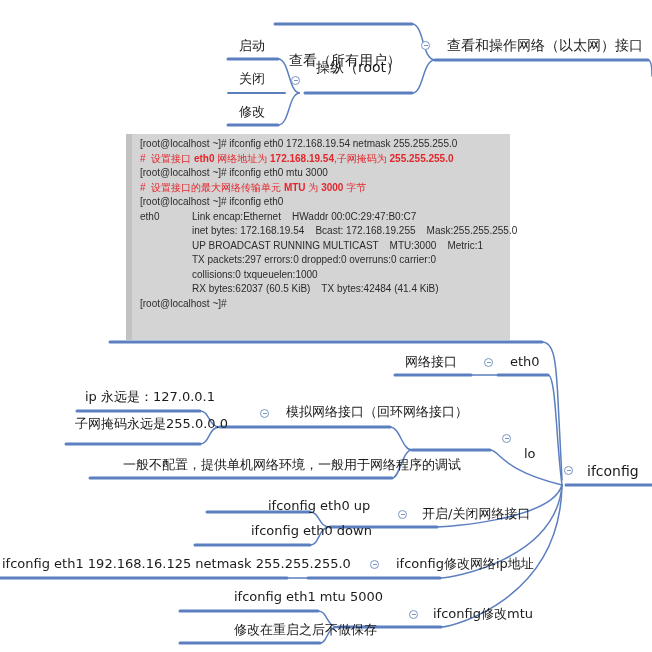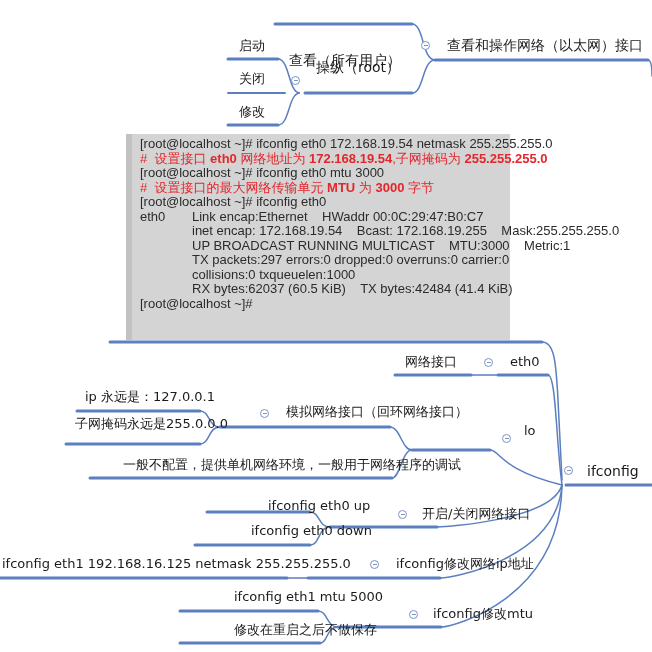--- a/index.html
+++ b/index.html
@@ -1,21 +1,21 @@
 <!DOCTYPE html>
 <html><head>
 <meta charset="utf-8">
 <style>
   html,body{margin:0;padding:0;background:#ffffff;}
   body{width:652px;height:652px;position:relative;overflow:hidden;font-family:"DejaVu Sans","Liberation Sans",sans-serif;color:#222;}
   svg.lines{position:absolute;left:0;top:0;width:652px;height:652px;}
   .node{position:absolute;font-size:13px;line-height:16px;white-space:nowrap;color:#1a1a1a;}
   .collapse{position:absolute;width:9px;height:9px;border:1px solid #7a95c4;border-radius:50%;background:#fff;box-sizing:border-box;}
   .collapse::after{content:"";position:absolute;left:1.5px;right:1.5px;top:3px;height:1px;background:#7a95c4;}
-  .terminal{position:absolute;left:126px;top:134px;width:384px;height:206px;background:#d4d4d4;border-left:6px solid #c2c2c2;box-sizing:border-box;font-family:"Liberation Sans",sans-serif;font-size:13px;line-height:14.5px;color:#2b2b2b;padding:3px 0 0 8px;}
+  .terminal{position:absolute;left:126px;top:134px;width:384px;height:206px;background:#d4d4d4;border-left:6px solid #c2c2c2;box-sizing:border-box;font-family:"Liberation Sans",sans-serif;font-size:10px;line-height:14.5px;color:#2b2b2b;padding:3px 0 0 8px;}
   .terminal .ln{white-space:pre;}
   .terminal .red{color:#e3262c;font-weight:normal;}
   .terminal .red b{font-weight:bold;}
   .terminal .cell0{display:inline-block;width:52px;}
   .terminal .ind{padding-left:52px;}
 </style>
 </head>
 <body>
 
 <svg class="lines" viewBox="0 0 652 652">
@@ -75,38 +75,38 @@
 <div class="collapse" style="left:291px;top:76px;"></div>
 <div class="node" style="left:316px;top:59px;font-size:14px;">操纵（root）</div>
 
 <div class="terminal">
   <div class="ln">[root@localhost ~]# ifconfig eth0 172.168.19.54 netmask 255.255.255.0</div>
   <div class="ln red"><span>#  设置接口 </span><b>eth0</b><span> 网络地址为 </span><b>172.168.19.54</b><span>,子网掩码为 </span><b>255.255.255.0</b></div>
   <div class="ln">[root@localhost ~]# ifconfig eth0 mtu 3000</div>
   <div class="ln red"><span>#  设置接口的最大网络传输单元 </span><b>MTU</b><span> 为 </span><b>3000</b><span> 字节</span></div>
   <div class="ln">[root@localhost ~]# ifconfig eth0</div>
   <div class="ln"><span class="cell0">eth0</span><span>Link encap:Ethernet    HWaddr 00:0C:29:47:B0:C7</span></div>
-  <div class="ln ind">inet encap: 172.168.19.54    Bcast: 172.168.19.255    Mask:255.255.255.0</div>
+  <div class="ln ind">inet bytes: 172.168.19.54    Bcast: 172.168.19.255    Mask:255.255.255.0</div>
   <div class="ln ind">UP BROADCAST RUNNING MULTICAST    MTU:3000    Metric:1</div>
   <div class="ln ind">TX packets:297 errors:0 dropped:0 overruns:0 carrier:0</div>
   <div class="ln ind">collisions:0 txqueuelen:1000</div>
   <div class="ln ind">RX bytes:62037 (60.5 KiB)    TX bytes:42484 (41.4 KiB)</div>
   <div class="ln">[root@localhost ~]#</div>
 </div>
 
 <div class="node" style="left:405px;top:354px;">网络接口</div>
 <div class="collapse" style="left:484px;top:358px;"></div>
 <div class="node" style="left:510px;top:354px;">eth0</div>
 
 <div class="node" style="left:85px;top:389px;">ip 永远是：127.0.0.1</div>
 <div class="node" style="left:75px;top:416px;">子网掩码永远是255.0.0.0</div>
 <div class="collapse" style="left:260px;top:409px;"></div>
 <div class="node" style="left:286px;top:404px;">模拟网络接口（回环网络接口）</div>
 <div class="collapse" style="left:502px;top:434px;"></div>
-<div class="node" style="left:524px;top:423px;">lo</div>
+<div class="node" style="left:524px;top:446px;">lo</div>
 <div class="node" style="left:123px;top:457px;">一般不配置，提供单机网络环境，一般用于网络程序的调试</div>
 
 <div class="collapse" style="left:564px;top:466px;"></div>
 <div class="node" style="left:587px;top:463px;font-size:14px;">ifconfig</div>
 
 <div class="node" style="left:268px;top:490px;margin-top:8px;">ifconfig eth0 up</div>
 <div class="node" style="left:251px;top:523px;">ifconfig eth0 down</div>
 <div class="collapse" style="left:398px;top:510px;"></div>
 <div class="node" style="left:422px;top:506px;">开启/关闭网络接口</div>
 

